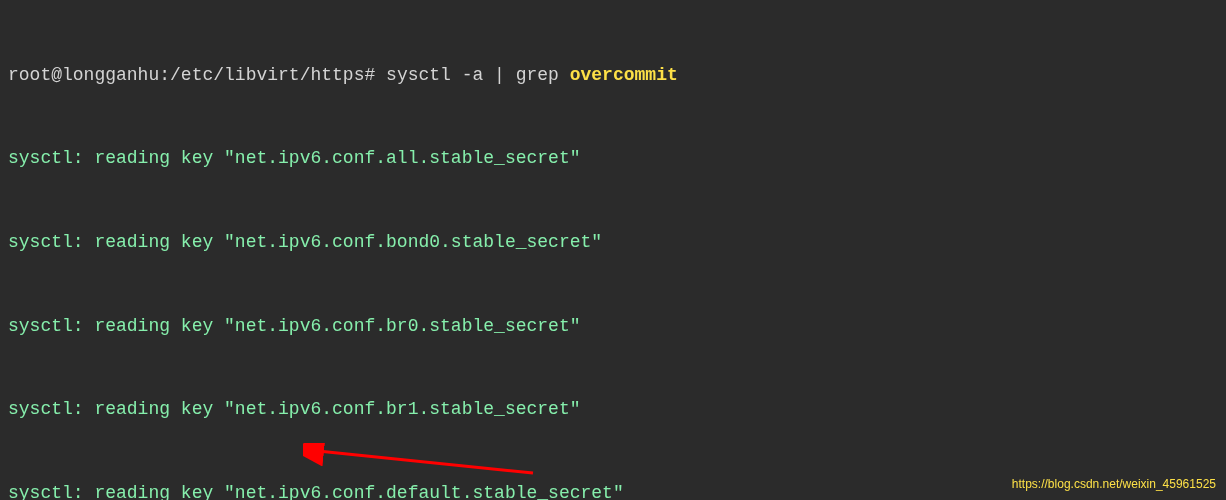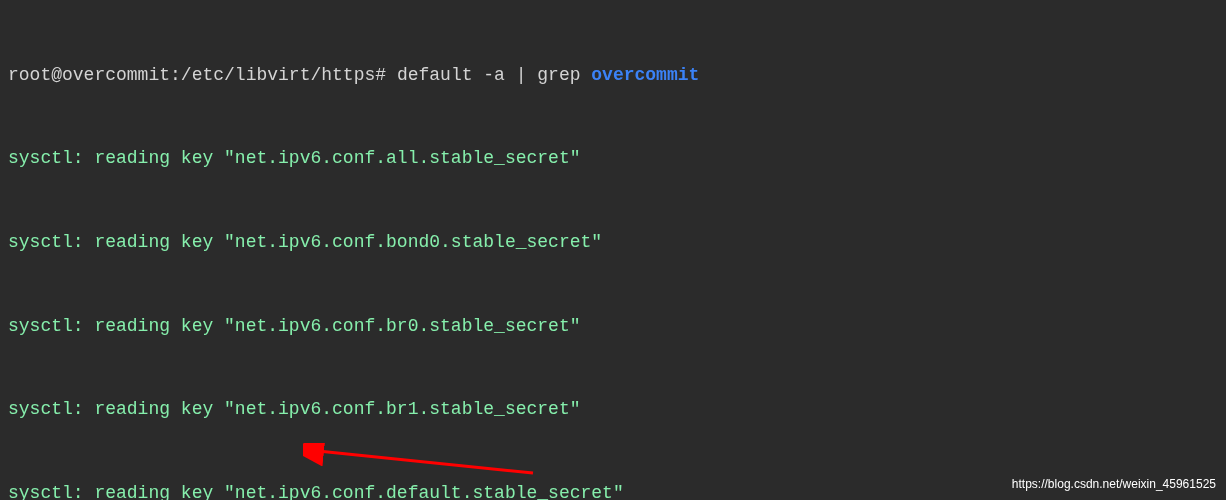--- a/index.html
+++ b/index.html
@@ -25,46 +25,46 @@
     .line {
       display: block;
     }
     .prompt {
       color: #d4d4d4;
     }
     .cmd {
       color: #d4d4d4;
     }
     .highlight {
-      color: #3b82f6;
+      color: #fde047;
       font-weight: bold;
     }
     .normal {
       color: #86efac;
     }
     .arrow {
       position: absolute;
       left: 303px;
       top: 443px;
       pointer-events: none;
     }
     .watermark {
       position: absolute;
       bottom: 6px;
       right: 10px;
       font-size: 12px;
-      color: #ffffff;
+      color: #fde047;
       font-family: Arial, sans-serif;
     }
   </style>
 </head>
 <body>
 
 <div class="terminal">
-  <span class="line"><span class="prompt">root@overcommit</span><span class="prompt">:/etc/libvirt/https#</span><span class="cmd"> default -a | grep </span><span class="highlight">overcommit</span></span>
+  <span class="line"><span class="prompt">root@longganhu</span><span class="prompt">:/etc/libvirt/https#</span><span class="cmd"> sysctl -a | grep </span><span class="highlight">overcommit</span></span>
   <span class="line normal">sysctl: reading key "net.ipv6.conf.all.stable_secret"</span>
   <span class="line normal">sysctl: reading key "net.ipv6.conf.bond0.stable_secret"</span>
   <span class="line normal">sysctl: reading key "net.ipv6.conf.br0.stable_secret"</span>
   <span class="line normal">sysctl: reading key "net.ipv6.conf.br1.stable_secret"</span>
   <span class="line normal">sysctl: reading key "net.ipv6.conf.default.stable_secret"</span>
   
   
   
   
   

